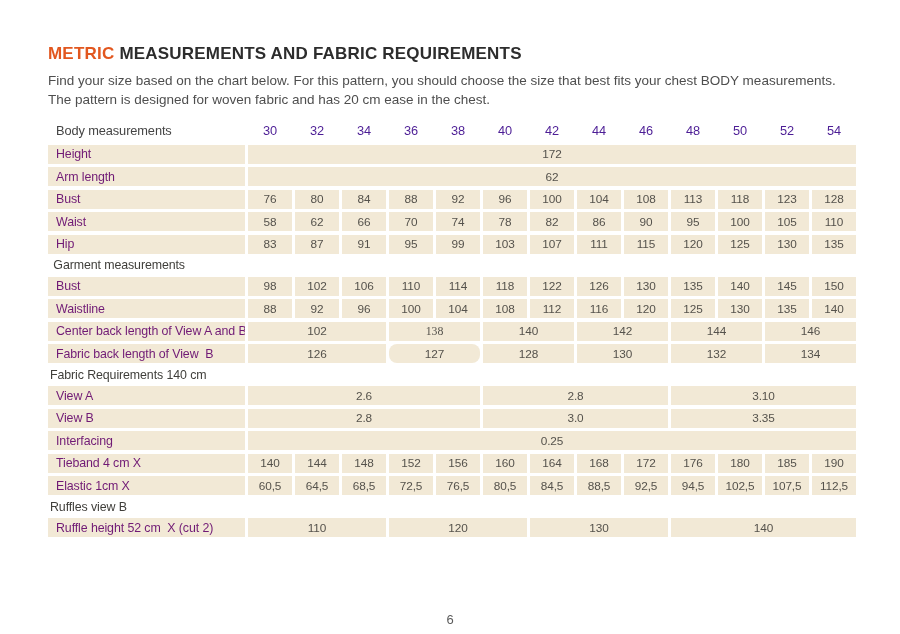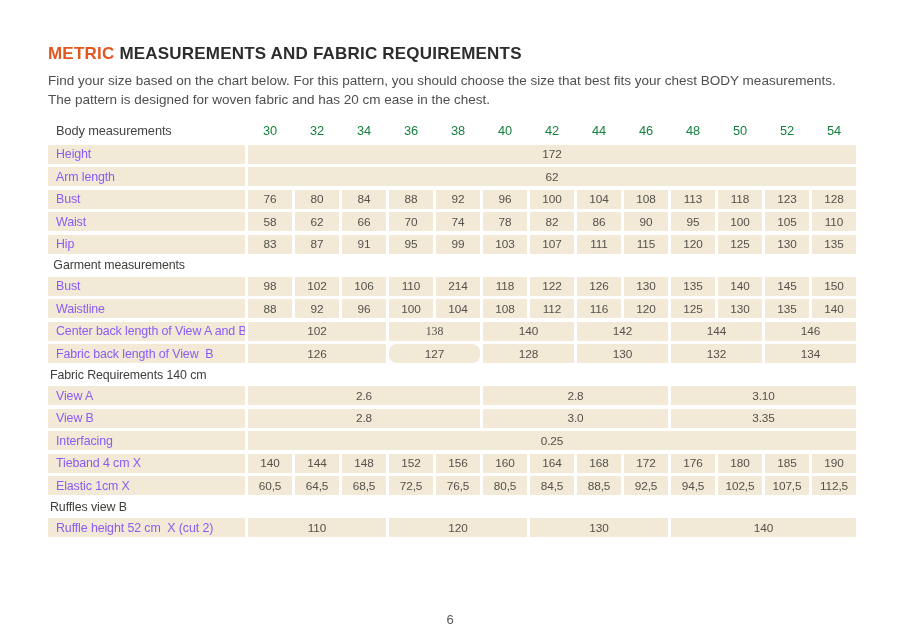--- a/index.html
+++ b/index.html
@@ -24,25 +24,25 @@
     width:808px;
   }
   .cell{
     display:flex;align-items:center;justify-content:center;
     font-size:11.8px;color:#55524c;letter-spacing:-.1px;
     background:var(--beige,#f2e9d6);
     height:19px;overflow:hidden;white-space:pre;
   }
   .cell.label{
     justify-content:flex-start;padding-left:8px;
-    font-size:12.4px;color:#8b5cf6;
+    font-size:12.4px;color:#701a75;
   }
   .cell.hdr{
     background:transparent;height:21px;
-    font-size:12.8px;color:#15803d;
+    font-size:12.8px;color:#4c1d95;
   }
   .cell.hdr.label{font-size:12.8px;color:#444;}
   .cell.section{
     grid-column:1 / -1;background:transparent;justify-content:flex-start;
     padding-left:2px;height:16px;font-size:12.4px;color:#3f3e3a;font-weight:400;
   }
   .footer{
     position:absolute;left:0;bottom:7px;width:900px;text-align:center;
     font-size:13px;color:#5a5a5a;
   }
@@ -120,21 +120,21 @@
         <div class="cell ">120</div>
         <div class="cell ">125</div>
         <div class="cell ">130</div>
         <div class="cell ">135</div>
         <div class="cell section"> Garment measurements</div>
         <div class="cell label">Bust</div>
         <div class="cell ">98</div>
         <div class="cell ">102</div>
         <div class="cell ">106</div>
         <div class="cell ">110</div>
-        <div class="cell ">214</div>
+        <div class="cell ">114</div>
         <div class="cell ">118</div>
         <div class="cell ">122</div>
         <div class="cell ">126</div>
         <div class="cell ">130</div>
         <div class="cell ">135</div>
         <div class="cell ">140</div>
         <div class="cell ">145</div>
         <div class="cell ">150</div>
         <div class="cell label">Waistline</div>
         <div class="cell ">88</div>

